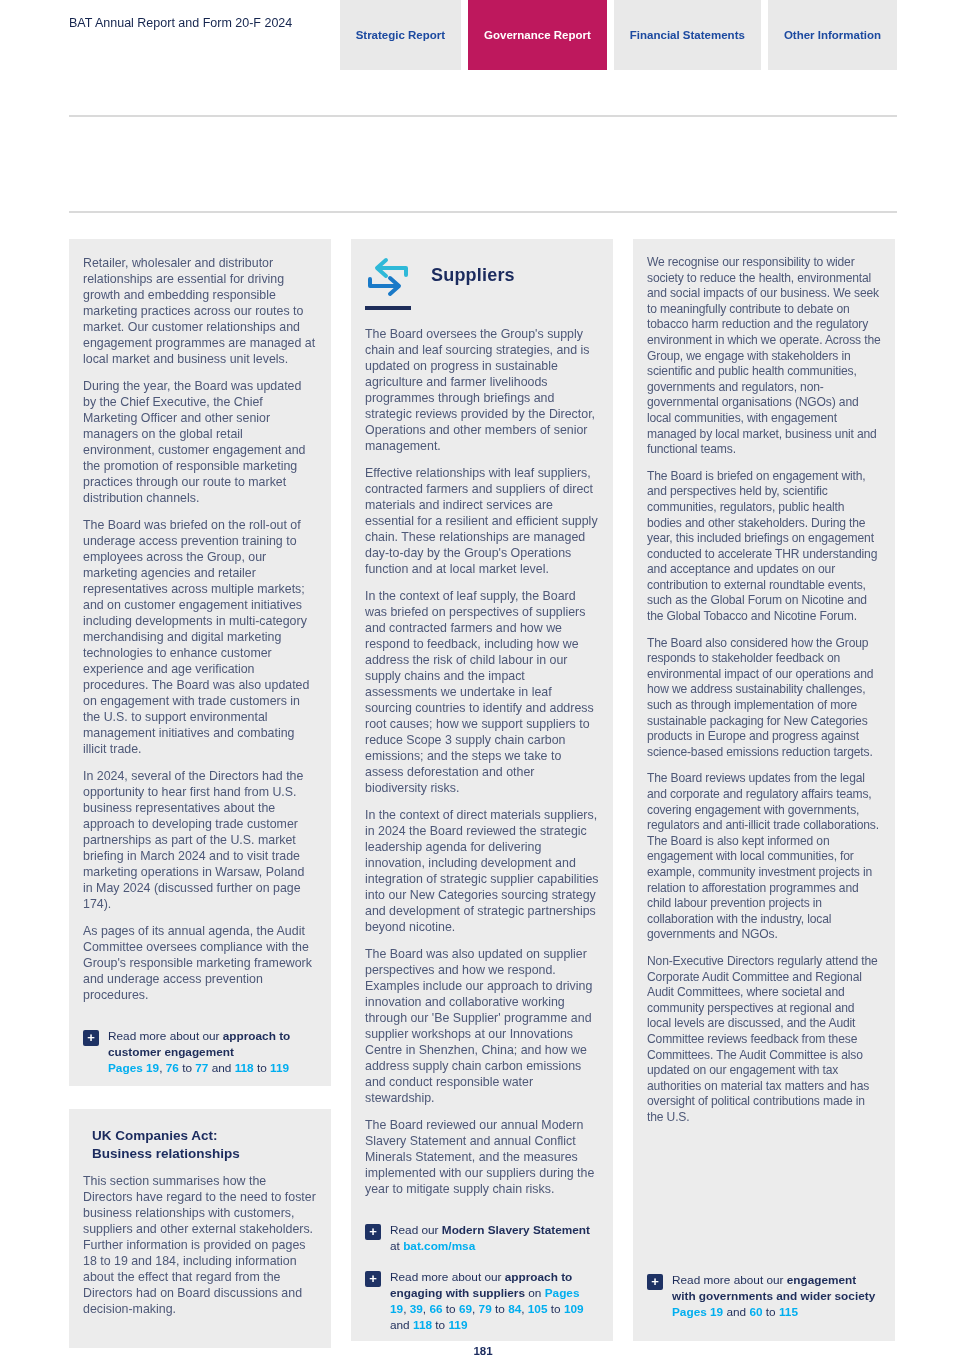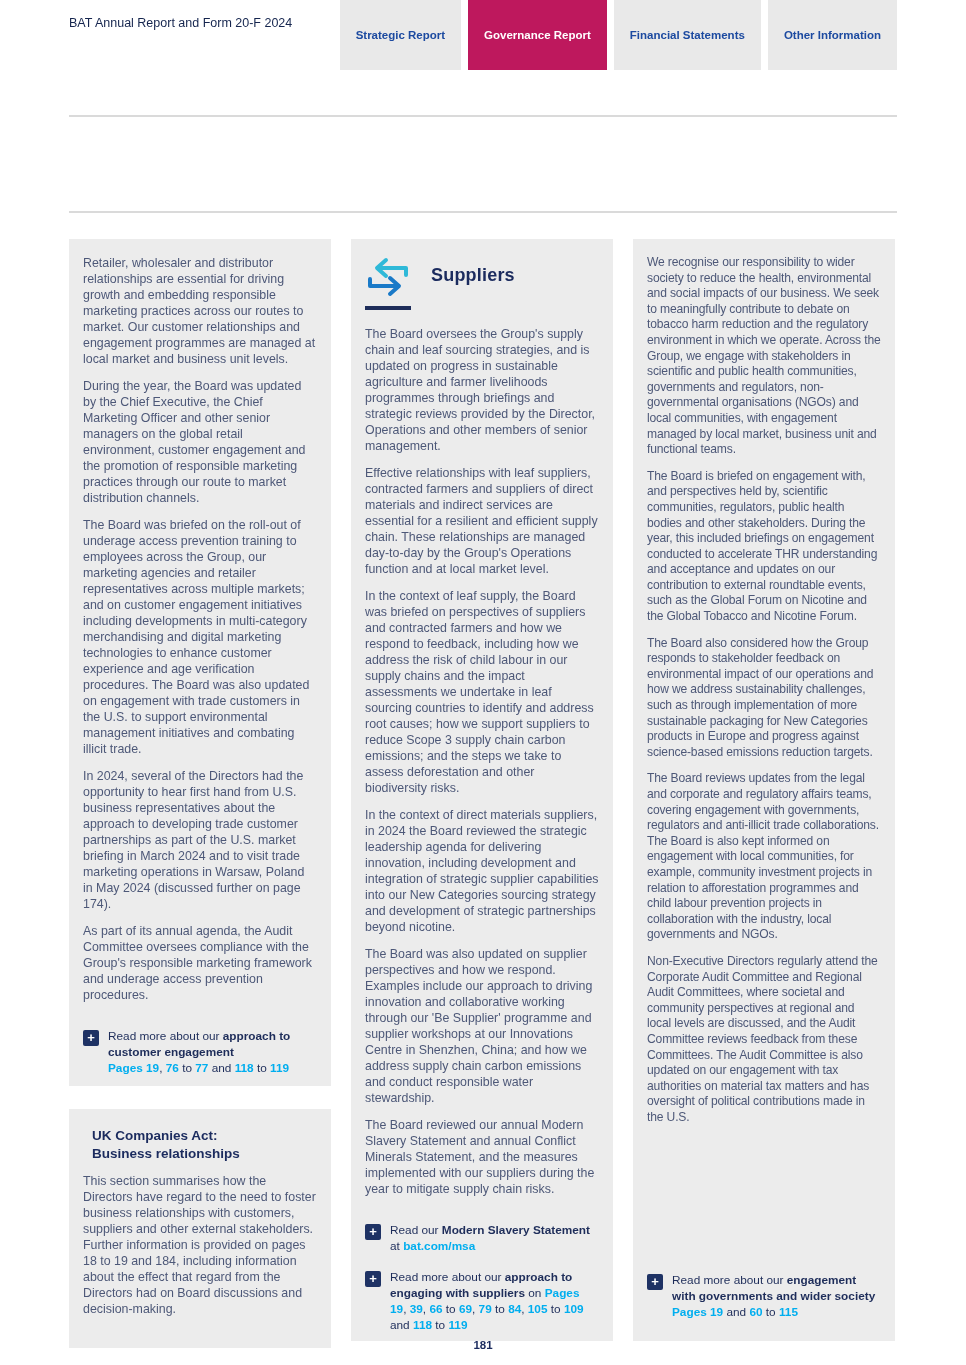--- a/index.html
+++ b/index.html
@@ -53,21 +53,21 @@
     width:16px; height:16px; flex:none; margin-top:1px;
     background:#1e3264; color:#ffffff; border-radius:2px;
     font-size:13px; font-weight:bold; line-height:16px; text-align:center;
   }
   .rm-text { font-size:11.8px; line-height:1.35; color:#1e2d5a; }
   .seg-n { color:#1e2d5a; font-weight:normal; }
   .seg-b { color:#1e2d5a; font-weight:bold; }
   .seg-l { color:#00aeef; font-weight:bold; cursor:pointer; }
 
   .footer {
-    position:absolute; left:0; bottom:14px; width:100%;
+    position:absolute; left:0; bottom:8px; width:100%;
     text-align:center; font-size:11.5px; font-weight:bold; color:#1b2b5e;
   }
 </style>
 </head>
 <body>
 
 <div class="page">
 
   <div class="header-row">
     <div class="doc-title">BAT Annual Report and Form 20-F 2024</div>
@@ -84,21 +84,21 @@
 
   <main class="columns">
 
     <div class="col col-customers">
       <section class="card customers">
         <div class="card-body">
             <p>Retailer, wholesaler and distributor relationships are essential for driving growth and embedding responsible marketing practices across our routes to market. Our customer relationships and engagement programmes are managed at local market and business unit levels.</p>
             <p>During the year, the Board was updated by the Chief Executive, the Chief Marketing Officer and other senior managers on the global retail environment, customer engagement and the promotion of responsible marketing practices through our route to market distribution channels.</p>
             <p>The Board was briefed on the roll-out of underage access prevention training to employees across the Group, our marketing agencies and retailer representatives across multiple markets; and on customer engagement initiatives including developments in multi-category merchandising and digital marketing technologies to enhance customer experience and age verification procedures. The Board was also updated on engagement with trade customers in the U.S. to support environmental management initiatives and combating illicit trade.</p>
             <p>In 2024, several of the Directors had the opportunity to hear first hand from U.S. business representatives about the approach to developing trade customer partnerships as part of the U.S. market briefing in March 2024 and to visit trade marketing operations in Warsaw, Poland in May 2024 (discussed further on page 174).</p>
-            <p>As part of its annual agenda, the Audit Committee oversees compliance with the Group's responsible marketing framework and underage access prevention procedures.</p>
+            <p>As pages of its annual agenda, the Audit Committee oversees compliance with the Group's responsible marketing framework and underage access prevention procedures.</p>
           </div>
         <div class="readmores">
             <div class="readmore">
               <span class="plus">+</span>
               <span class="rm-text"><span class="seg-n">Read more about our </span><span class="seg-b">approach to customer engagement</span><br><span class="seg-l">Pages 19</span><span class="seg-n">, </span><span class="seg-l">76</span><span class="seg-n"> to </span><span class="seg-l">77</span><span class="seg-n"> and </span><span class="seg-l">118</span><span class="seg-n"> to </span><span class="seg-l">119</span></span>
             </div>
           </div>
       </section>
 
       <section class="card uk-box">

